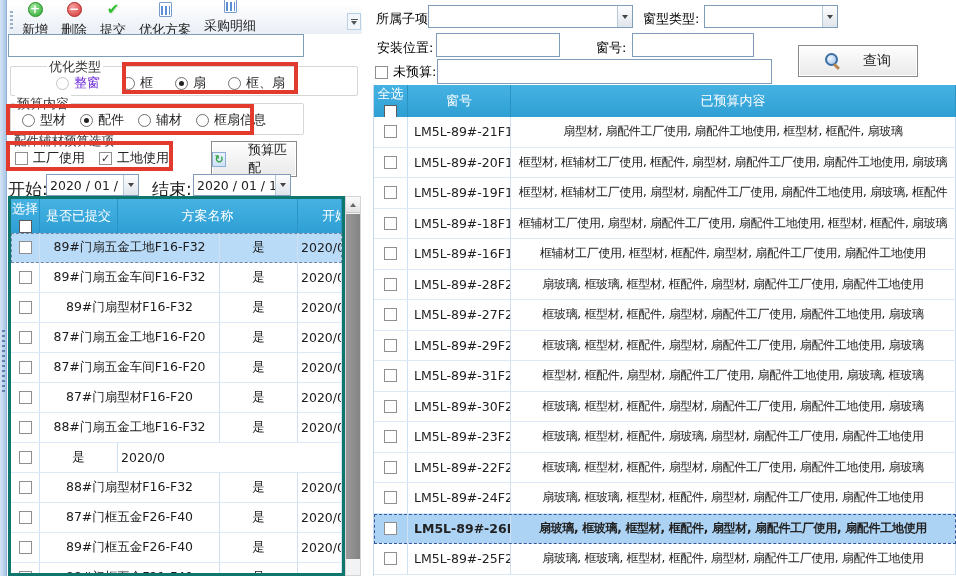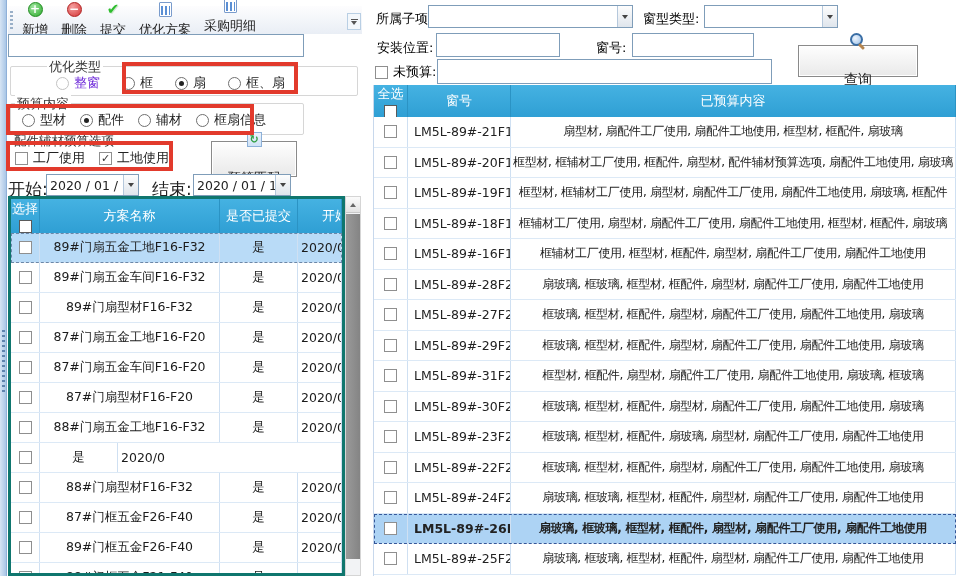--- a/index.html
+++ b/index.html
@@ -51,21 +51,21 @@
   .radio-item.checked .radio::after { content:""; position:absolute; left:3px; top:3px; width:5px; height:5px; border-radius:50%; background:#222; }
   .radio-item.disabled .radio { border-color:#c3c3c3; }
   .radio-item.disabled span:last-child { color:#6d28d9;text-align:center; }
   .cb { width:13px; height:13px; border:1px solid #8f8f8f; background:#fff; position:relative; flex:none;
     font-size:11px; line-height:11px; text-align:center; color:#333; font-weight:bold; }
   .check-item.checked .cb::after { content:"\2713"; }
 
   .red-box { border:4px solid #e23a2c; z-index:40; pointer-events:none; }
 
   .btn { border:1px solid #8a8a8a; background:linear-gradient(#fefefe,#e9e9e9); display:flex; align-items:center;
-    justify-content:center; gap:22px; cursor:default; box-shadow:inset 0 0 0 1px #fff;flex-direction:column; }
+    justify-content:center; gap:22px; cursor:default; box-shadow:inset 0 0 0 1px #fff; }
   .ic-match { width:15px; height:15px; background:linear-gradient(#eaf2fc,#cfe2f6); border:1px solid #8cb0d8;
     color:#2e9e3e; font-size:11px; line-height:13px; text-align:center; font-weight:bold; }
   .ic-match::after { content:"\21BB"; }
   .mag { position:relative; width:16px; height:16px; flex:none; }
   .mag::before { content:""; position:absolute; left:0; top:0; width:9px; height:9px; border:2px solid #3a6ea5;
     border-radius:50%; background:radial-gradient(circle at 35% 35%,#eef5fd,#9cc0e8); }
   .mag::after { content:""; position:absolute; right:1px; bottom:1px; width:7px; height:3px; background:#b5854e;
     transform:rotate(45deg); border-radius:1px; }
 
   .date-lbl { font-size:17px; color:#222; }
@@ -243,22 +243,22 @@
         <b class="arr-d"></b>
       </span>
   </div>
 
   <div class="abs tbl lt">
     <div class="thead">
       <div class="th w-sel">
         <span>选择</span>
         <span class="cb"></span>
       </div>
+      <div class="th w-sub">是否已提交</div>
       <div class="th w-name">方案名称</div>
-      <div class="th w-sub">是否已提交</div>
       <div class="th w-start">开始</div>
     </div>
     <div>
 
         <div class="trow selected">
           <div class="c w-sel">
             <span class="cb"></span>
           </div>
           <div class="c w-name">89#门扇五金工地F16-F32</div>
           <div class="c w-sub">是</div>
@@ -419,21 +419,21 @@
           </div>
           <div class="c w-win">LM5L-89#-21F19</div>
           <div class="c w-content">扇型材, 扇配件工厂使用, 扇配件工地使用, 框型材, 框配件, 扇玻璃</div>
         </div>
 
         <div class="trow">
           <div class="c w-chk">
             <span class="cb"></span>
           </div>
           <div class="c w-win">LM5L-89#-20F18</div>
-          <div class="c w-content">框型材, 框辅材工厂使用, 框配件, 扇型材, 配件辅材预算选项, 扇配件工地使用, 扇玻璃</div>
+          <div class="c w-content">框型材, 框辅材工厂使用, 框配件, 扇型材, 扇配件工厂使用, 扇配件工地使用, 扇玻璃</div>
         </div>
 
         <div class="trow">
           <div class="c w-chk">
             <span class="cb"></span>
           </div>
           <div class="c w-win">LM5L-89#-19F17</div>
           <div class="c w-content">框型材, 框辅材工厂使用, 扇型材, 扇配件工厂使用, 扇配件工地使用, 扇玻璃, 框配件</div>
         </div>
 

